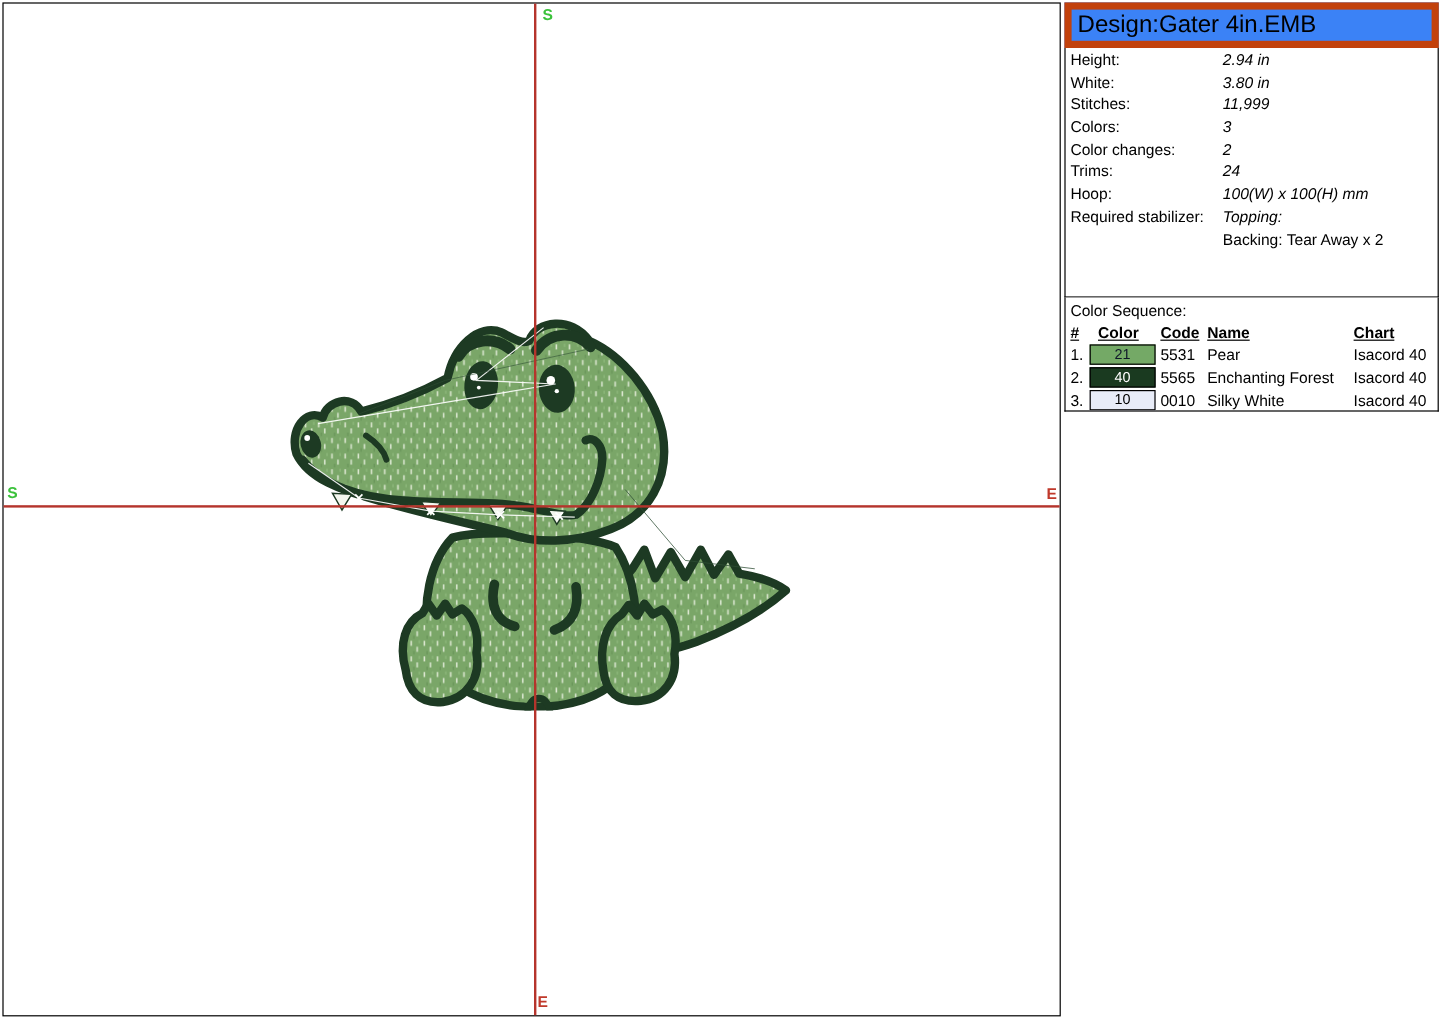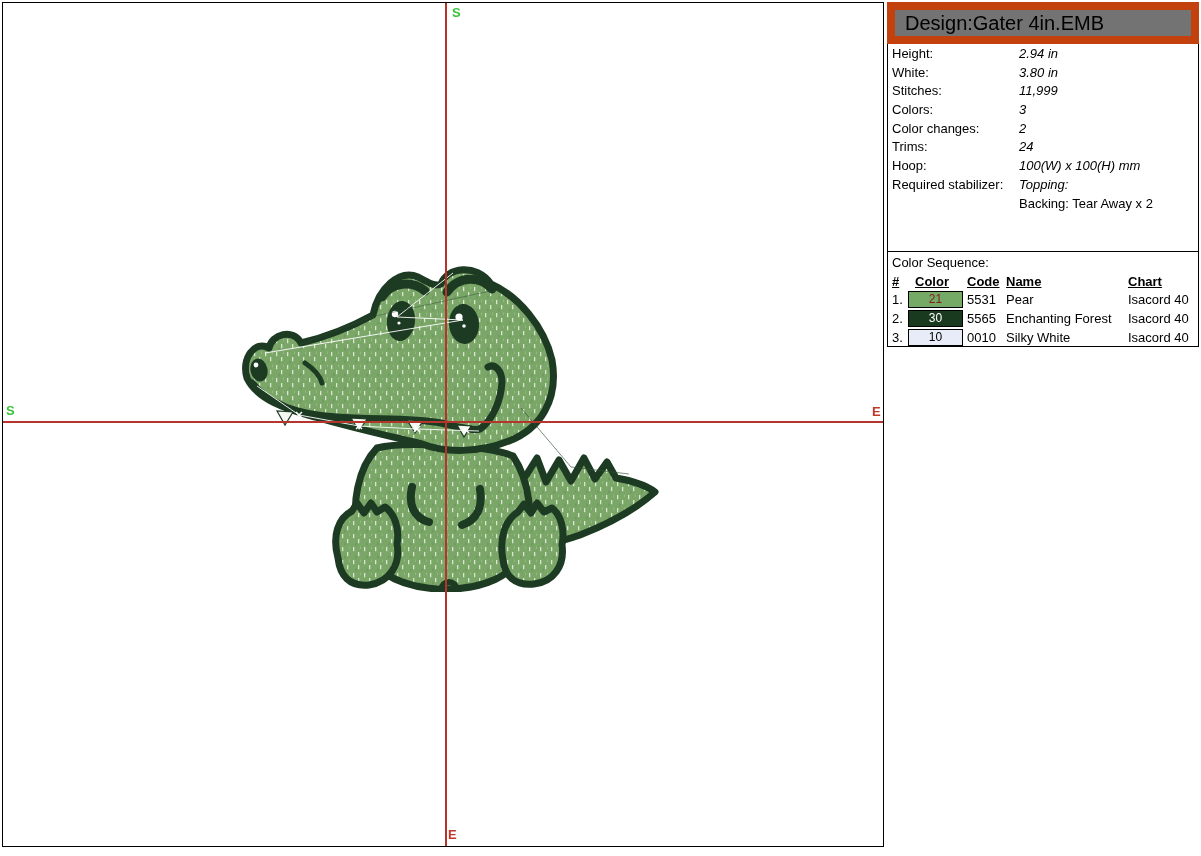--- a/index.html
+++ b/index.html
@@ -11,22 +11,22 @@
   .canvas{position:absolute;left:2px;top:2px;width:880px;height:843px;
           border:1px solid #000;background:#fff;}
   .cross-v{position:absolute;width:2px;background:var(--cross);}
   .cross-h{position:absolute;height:2px;background:var(--cross);}
   .marker{position:absolute;font-size:13px;line-height:13px;font-weight:bold;}
   .marker.start{color:var(--green);}
   .marker.end{color:var(--red);}
 
   
   .panel{position:absolute;left:887px;top:2px;width:312px;font-size:13px;}
-  .panel-title{border:8px solid #c2410c;height:26px;line-height:26px;padding-left:10px;
-               font-size:20px;white-space:nowrap;overflow:hidden;background:#737373;}
+  .panel-title{border:6px solid #c2410c;height:26px;line-height:26px;padding-left:5px;
+               font-size:20px;white-space:nowrap;overflow:hidden;background:#3b82f6;}
   .panel-details{border:1px solid #000;border-top:none;height:207px;position:relative;background:#fff;}
   .drow{position:relative;height:18.7px;}
   .drow.tall{height:37.4px;}
   .dlabel{position:absolute;left:4px;top:2px;white-space:nowrap;}
   .dvalue{position:absolute;left:131px;top:2px;white-space:nowrap;font-style:italic;}
   .dvalue2{position:absolute;left:131px;top:20.7px;white-space:nowrap;}
   .panel-seq{border:1px solid #000;border-top:none;height:94px;position:relative;background:#fff;padding-left:28px;}
   .seq-heading{position:absolute;left:4px;top:3px;}
   .seq-hdr span{position:absolute;top:22px;font-weight:bold;text-decoration:underline;}
   .hdr-num{left:4px;} .hdr-color{left:27px;} .hdr-code{left:79px;} .hdr-name{left:118px;} .hdr-chart{left:240px;}
@@ -210,28 +210,28 @@
       <div class="seq-hdr">
         <span class="hdr-num">#</span>
         <span class="hdr-color">Color</span>
         <span class="hdr-code">Code</span>
         <span class="hdr-name">Name</span>
         <span class="hdr-chart">Chart</span>
       </div>
 
       <div class="seq-row" style="top:38px;">
         <span class="num">1.</span>
-        <span class="swatch" style="background-color: rgb(116, 169, 102); color: #7f1d1d;">21</span>
+        <span class="swatch" style="background-color: rgb(116, 169, 102); color: #0f172a;">21</span>
         <span class="code">5531</span>
         <span class="name">Pear</span>
         <span class="chart">Isacord 40</span>
       </div>
       <div class="seq-row" style="top:57px;">
         <span class="num">2.</span>
-        <span class="swatch" style="background-color: rgb(26, 58, 32); color: rgb(255, 255, 255);">30</span>
+        <span class="swatch" style="background-color: rgb(26, 58, 32); color: rgb(255, 255, 255);">40</span>
         <span class="code">5565</span>
         <span class="name">Enchanting Forest</span>
         <span class="chart">Isacord 40</span>
       </div>
       <div class="seq-row" style="top:76px;">
         <span class="num">3.</span>
         <span class="swatch" style="background-color: rgb(232, 236, 248); color: rgb(0, 0, 0);">10</span>
         <span class="code">0010</span>
         <span class="name">Silky White</span>
         <span class="chart">Isacord 40</span>

